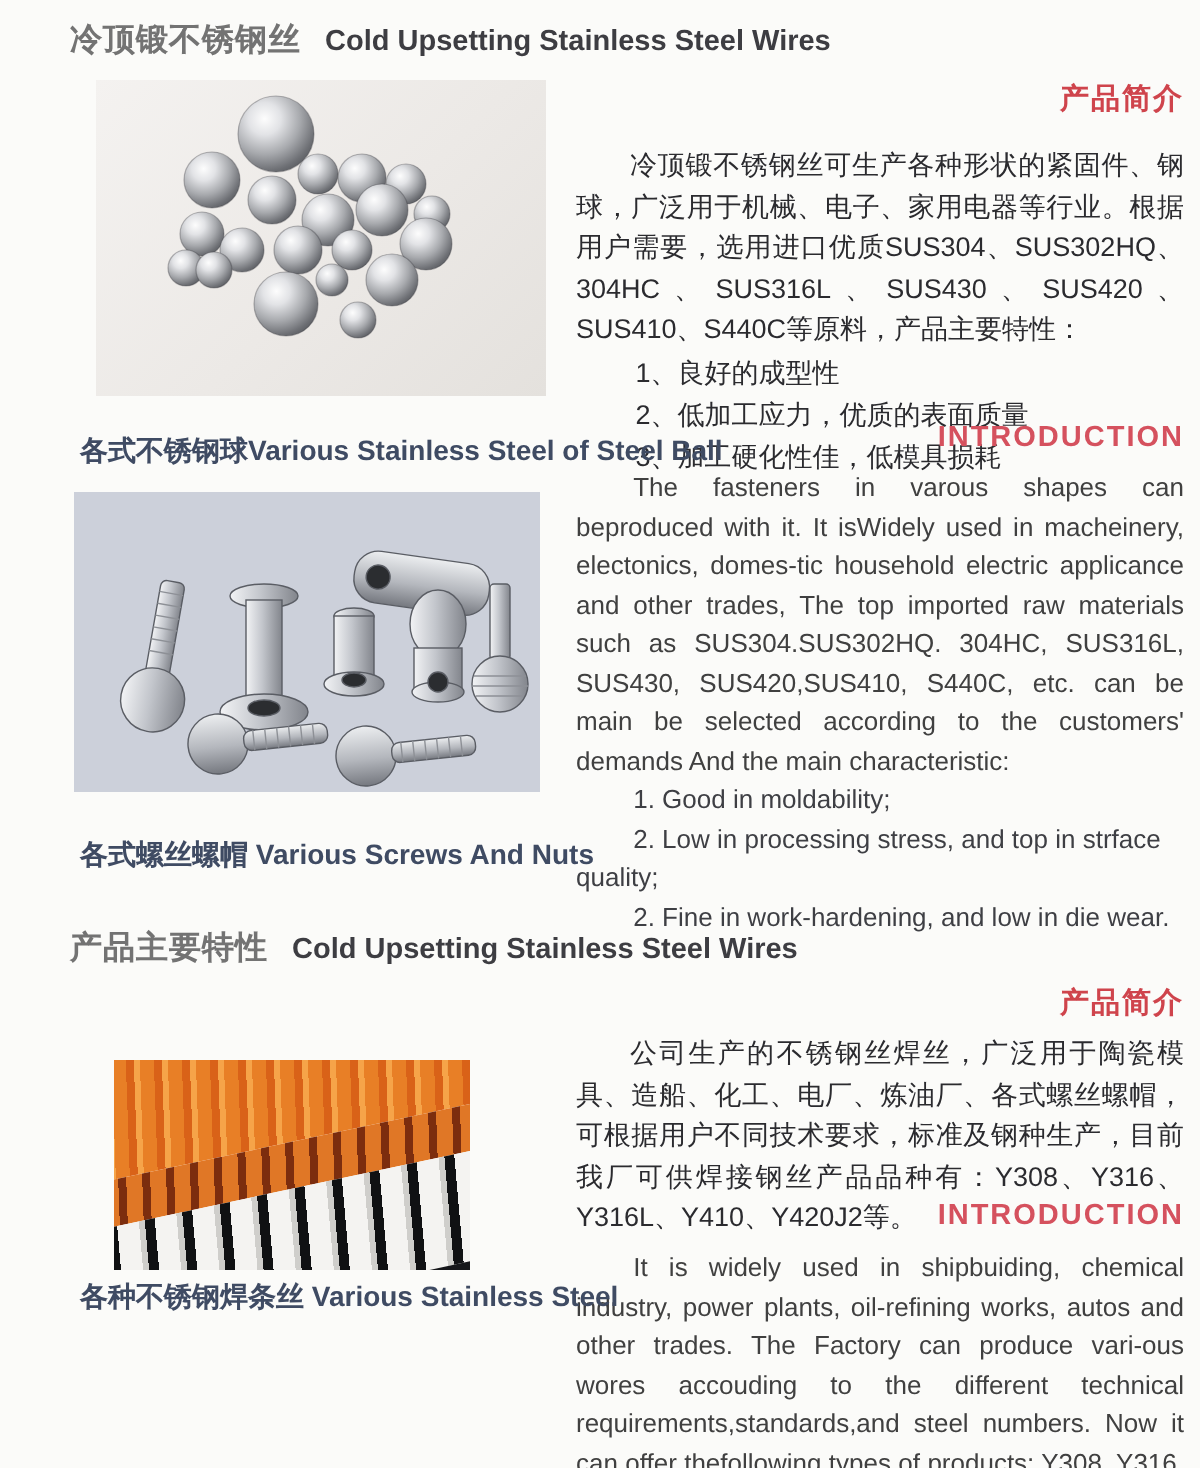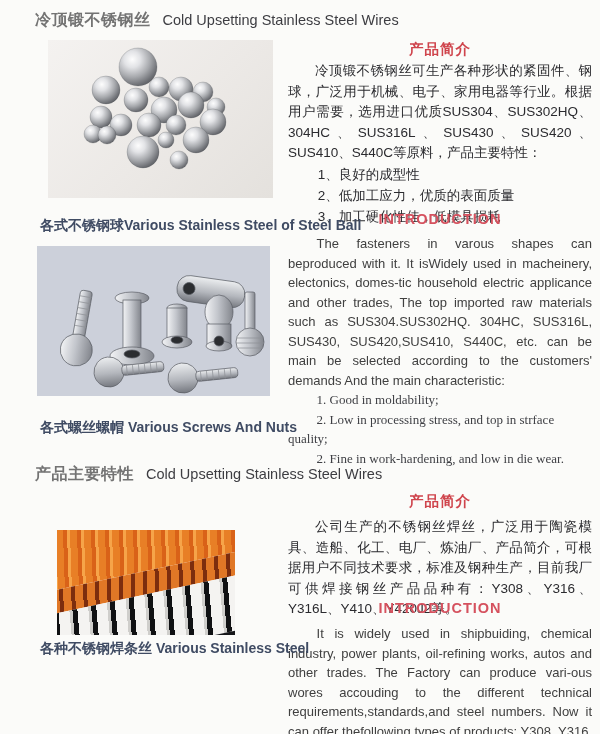--- a/index.html
+++ b/index.html
@@ -10,35 +10,35 @@
     font-family: "Liberation Sans", sans-serif;
     color: #2d2d30;
     position: relative;
     overflow: hidden;
   }
   .page { position: absolute; inset: 0; }
 
   
   .sec-title { position: absolute; left: 35px; display: flex; align-items: baseline; gap: 12px; }
   .sec-title .zh { font-size: 16px; font-weight: bold; color: #737373; letter-spacing: 0.5px; }
-  .sec-title .en { font-size: 14.5px; font-weight: 400; color: #3d3d42; }
+  .sec-title .en { font-size: 14.5px; font-weight: 700; color: #3d3d42; }
   #title1 { top: 10px; }
   #title2 { top: 464px; }
 
   
   .rcol { position: absolute; left: 288px; width: 304px; }
-  .red-head { text-align: center; font-size: 14.5px; font-weight: bold; letter-spacing: 1px; }
+  .red-head { text-align: right; font-size: 14.5px; font-weight: bold; letter-spacing: 1px; }
   .red-zh { color: #cf444c; }
   .red-en { color: #d5515e; }
 
   .zh-body { font-size: 13.5px; line-height: 20.5px; text-align: justify; text-indent: 2em; color: #2b2b2f; }
   .zh-item { font-size: 13.5px; line-height: 21px; padding-left: 2.2em; color: #2b2b2f; }
 
   .en-body { font-size: 13px; line-height: 19.5px; text-align: justify; text-indent: 2.2em; color: #404040; }
-  .en-item { font-size: 13px; line-height: 19.5px; text-indent: 2.2em; color: #3e3f44; font-family: Liberation Serif, serif; }
+  .en-item { font-size: 13px; line-height: 19.5px; text-indent: 2.2em; color: #3e3f44; }
 
   
   .caption { position: absolute; left: 40px; font-size: 14px; line-height: 18px; color: #3f4b63; font-weight: 600; }
 
   
   .photo-balls {
     position: absolute; left: 48px; top: 40px; width: 225px; height: 158px;
     background: linear-gradient(135deg, #f4f2f0 0%, #ece9e6 55%, #e4e1dd 100%);
   }
   
@@ -105,21 +105,21 @@
         <circle cx="118" cy="100" r="8"></circle>
           <circle cx="148" cy="100" r="13"></circle>
         <circle cx="95" cy="112" r="16"></circle>
           <circle cx="131" cy="120" r="9"></circle>
       </g>
     </svg>
   </div>
 
   <div class="rcol" style="top:40px">
     <div class="red-head red-zh">产品简介</div>
-    <div class="zh-body" style="margin-top:2px">冷顶锻不锈钢丝可生产各种形状的紧固件、钢球，广泛用于机械、电子、家用电器等行业。根据用户需要，选用进口优质SUS304、SUS302HQ、304HC、SUS316L、SUS430、SUS420、SUS410、S440C等原料，产品主要特性：</div>
+    <div class="zh-body" style="margin-top:14px">冷顶锻不锈钢丝可生产各种形状的紧固件、钢球，广泛用于机械、电子、家用电器等行业。根据用户需要，选用进口优质SUS304、SUS302HQ、304HC、SUS316L、SUS430、SUS420、SUS410、S440C等原料，产品主要特性：</div>
     <div class="zh-item">1、良好的成型性</div>
     <div class="zh-item">2、低加工应力，优质的表面质量</div>
     <div class="zh-item">3、加工硬化性佳，低模具损耗</div>
   </div>
 
   <div class="caption" style="top:216px">各式不锈钢球Various Stainless Steel of Steel Ball</div>
 
   <div class="rcol" style="top:211px">
     <div class="red-head red-en">INTRODUCTION</div>
     <div class="en-body" style="margin-top:7px">The fasteners in varous shapes can beproduced with it. It isWidely used in macheinery, electonics, domes-tic household electric applicance and other trades, The top imported raw materials such as SUS304.SUS302HQ. 304HC, SUS316L, SUS430, SUS420,SUS410, S440C, etc. can be main be selected according to the customers' demands And the main characteristic:</div>
@@ -198,21 +198,21 @@
 
   <div class="caption" style="top:418px">各式螺丝螺帽 Various Screws And Nuts</div>
 
   <div class="sec-title" id="title2">
     <span class="zh">产品主要特性</span>
     <span class="en">Cold Upsetting Stainless Steel Wires</span>
   </div>
 
   <div class="rcol" style="top:492px">
     <div class="red-head red-zh">产品简介</div>
-    <div class="zh-body" style="margin-top:6px">公司生产的不锈钢丝焊丝，广泛用于陶瓷模具、造船、化工、电厂、炼油厂、产品简介，可根据用户不同技术要求，标准及钢种生产，目前我厂可供焊接钢丝产品品种有：Y308、Y316、Y316L、Y410、Y420J2等。</div>
+    <div class="zh-body" style="margin-top:6px">公司生产的不锈钢丝焊丝，广泛用于陶瓷模具、造船、化工、电厂、炼油厂、各式螺丝螺帽，可根据用户不同技术要求，标准及钢种生产，目前我厂可供焊接钢丝产品品种有：Y308、Y316、Y316L、Y410、Y420J2等。</div>
   </div>
 
   <div class="photo-weld">
     <div class="weld-inner">
       <div class="wb wb-top"></div>
       <div class="wb wb-mid"></div>
       <div class="wb wb-rods"></div>
       <div class="wb wb-dark"></div>
     </div>
   </div>

